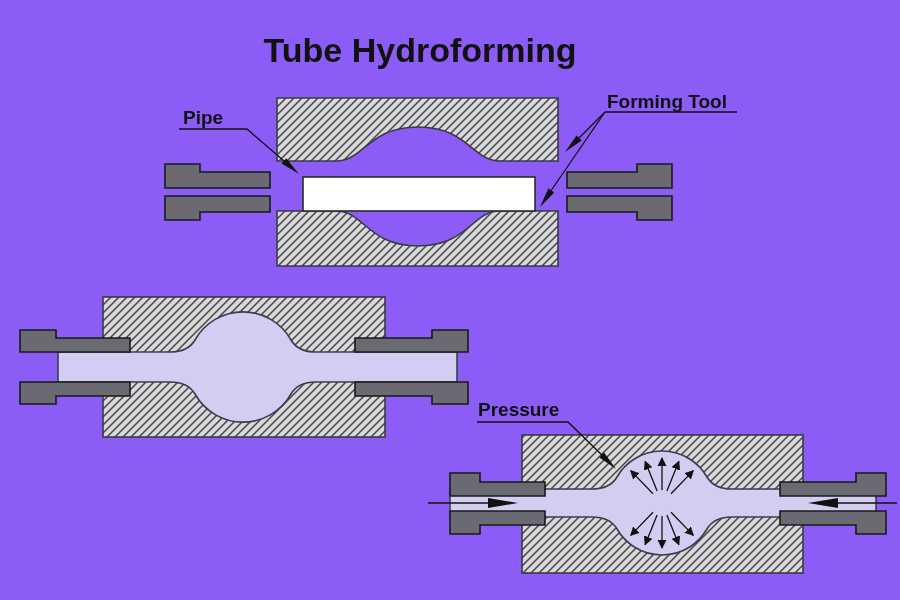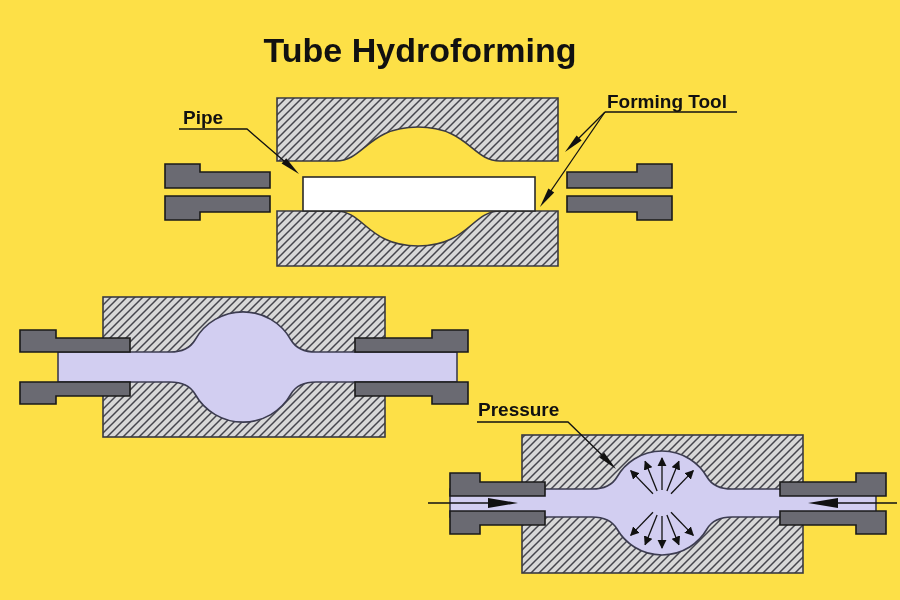--- a/index.html
+++ b/index.html
@@ -1,16 +1,16 @@
 <!DOCTYPE html>
 <html><head>
 <meta charset="utf-8">
 <style>
   html,body { margin:0; padding:0; background:#ffffff; }
-  .stage { width:900px; height:600px; background:#fde047; overflow:hidden; }
+  .stage { width:900px; height:600px; background:#8b5cf6; overflow:hidden; }
   svg { display:block; }
   .die   { stroke:#3a3a42; stroke-width:1.6; }
   .pipe  { stroke:#2a2a2a; stroke-width:1.6; }
   .punch { stroke:#1a1a1a; stroke-width:1.6; }
   .tube  { stroke:#3c3c50; stroke-width:1.6; }
   .leader { stroke:#111111; stroke-width:1.3; fill:none; }
   .arrowline { stroke:#111111; stroke-width:1.4; fill:none; }
   .arrowhead { fill:#111111; stroke:none; }
   .fan line { stroke:#111111; stroke-width:1.3; }
   .label { font:bold 19px "Liberation Sans", sans-serif; }

